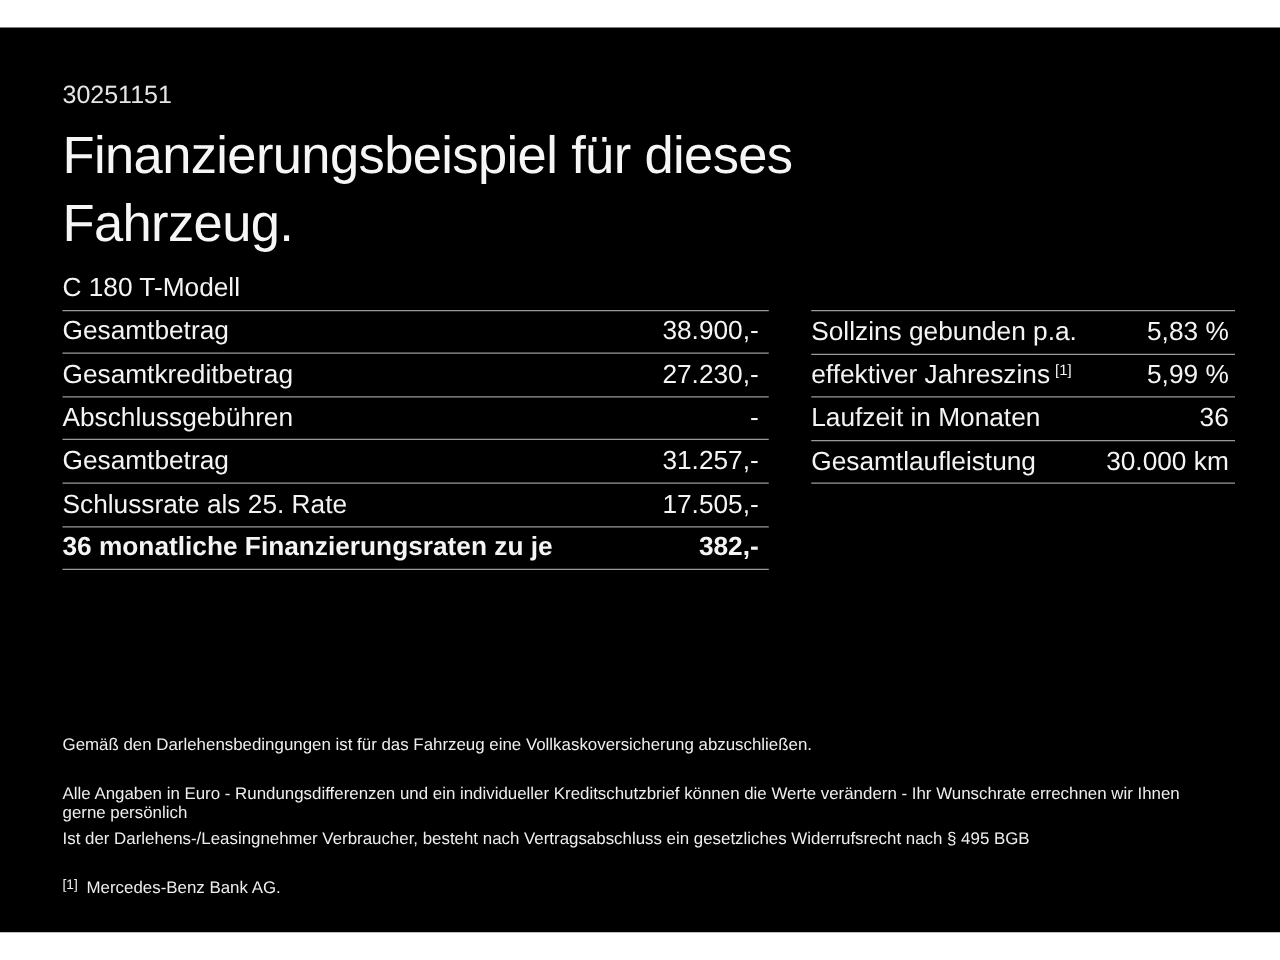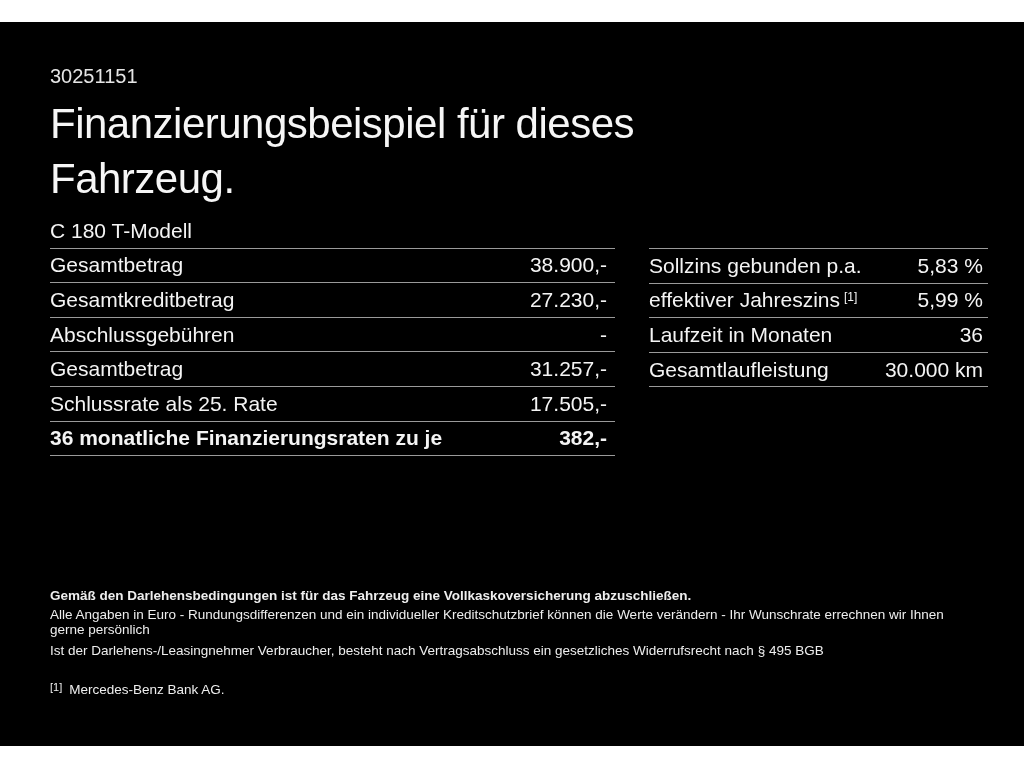--- a/index.html
+++ b/index.html
@@ -59,21 +59,21 @@
     font-size: 12px; margin-left: 4px; vertical-align: 6px;
   }
   .fine-print {
     position: absolute; left: 50px; top: 566px; width: 930px;
     color: #eeeeee;
   }
   .fine-print p {
     margin: 0 0 6px 0;
     font-size: 13.5px; line-height: 15px; font-weight: normal;
   }
-  .fine-print p.bold { font-weight: bold; margin-bottom: 4px; }
+  .fine-print p.bold { font-weight: normal; margin-bottom: 24px; }
   .fine-print .footnote { margin-top: 24px; }
   .fine-print .fn-marker {
     font-size: 11px; position: relative; top: -3px; margin-right: 7px;
   }
 </style>
 </head>
 <body>
 
 <div class="frame">
   <div class="strip top"></div>

